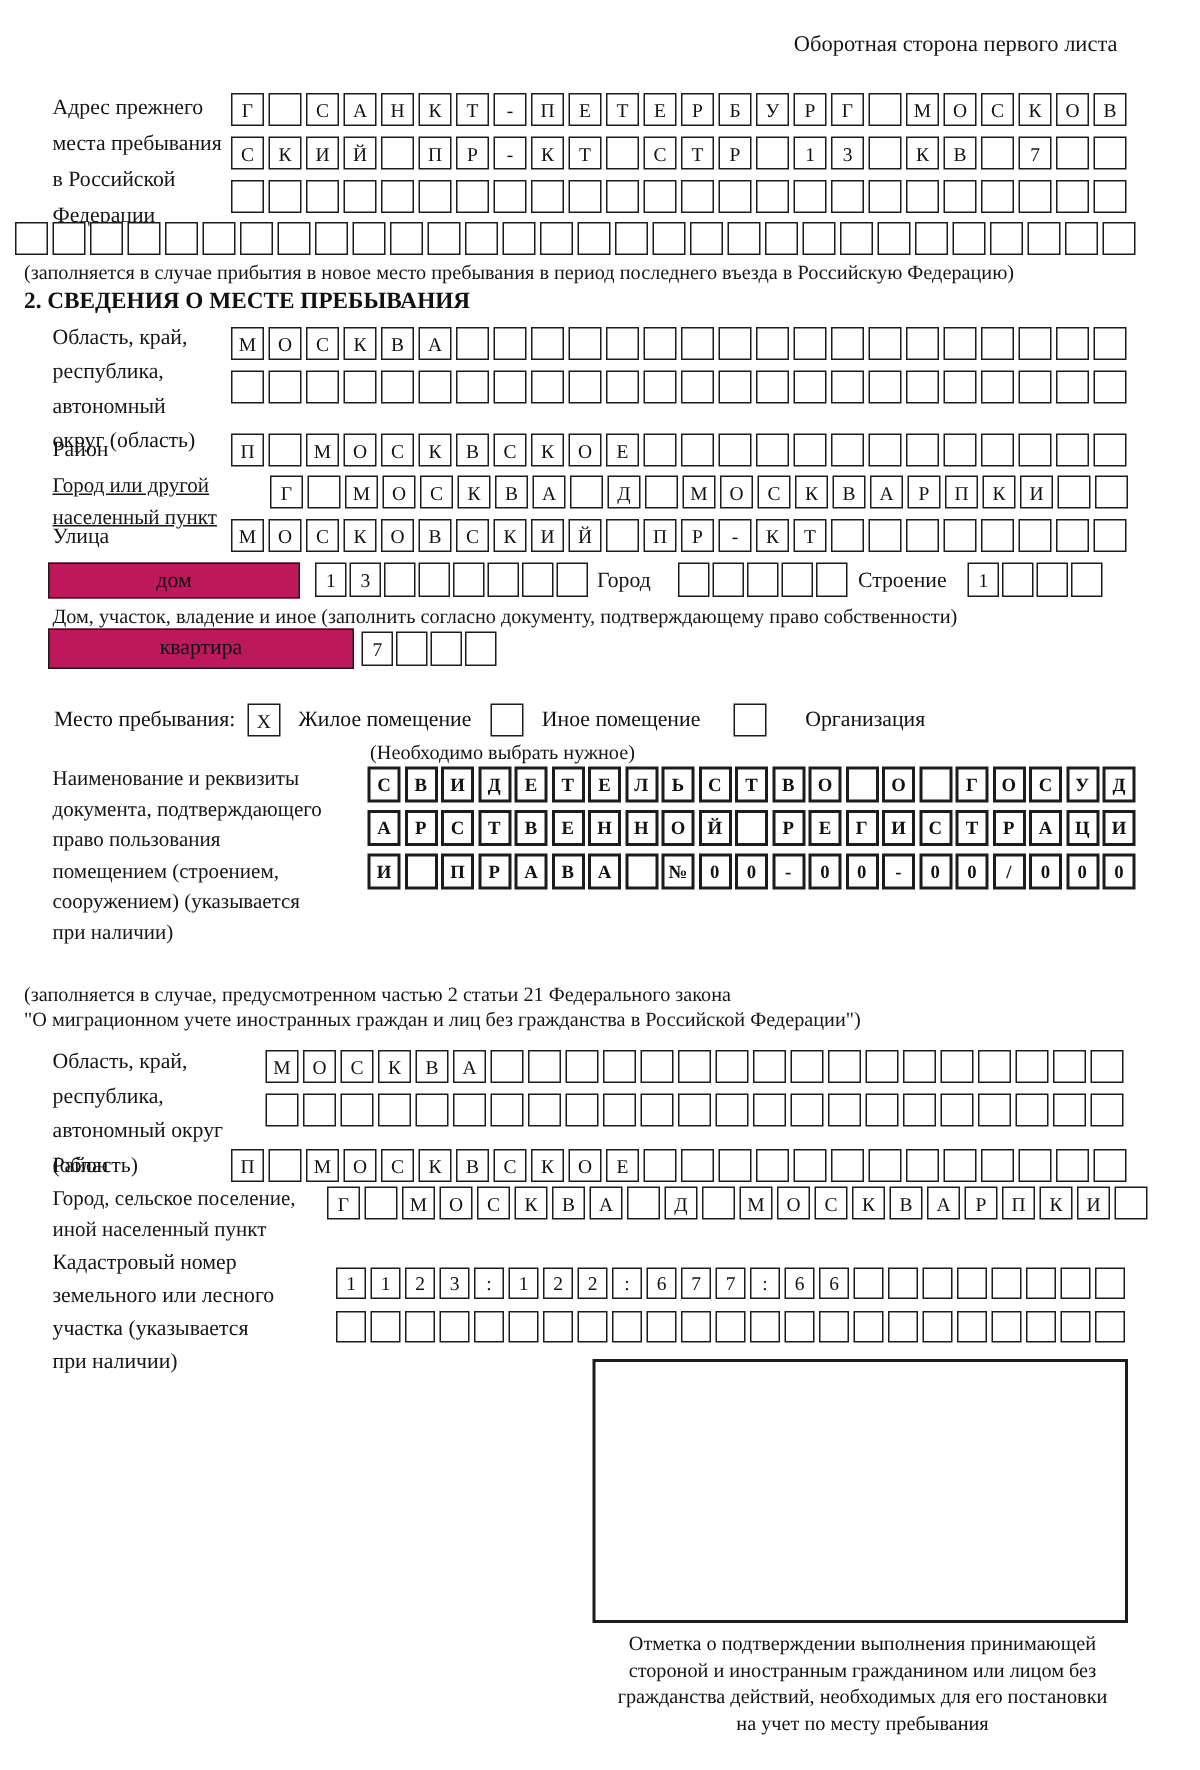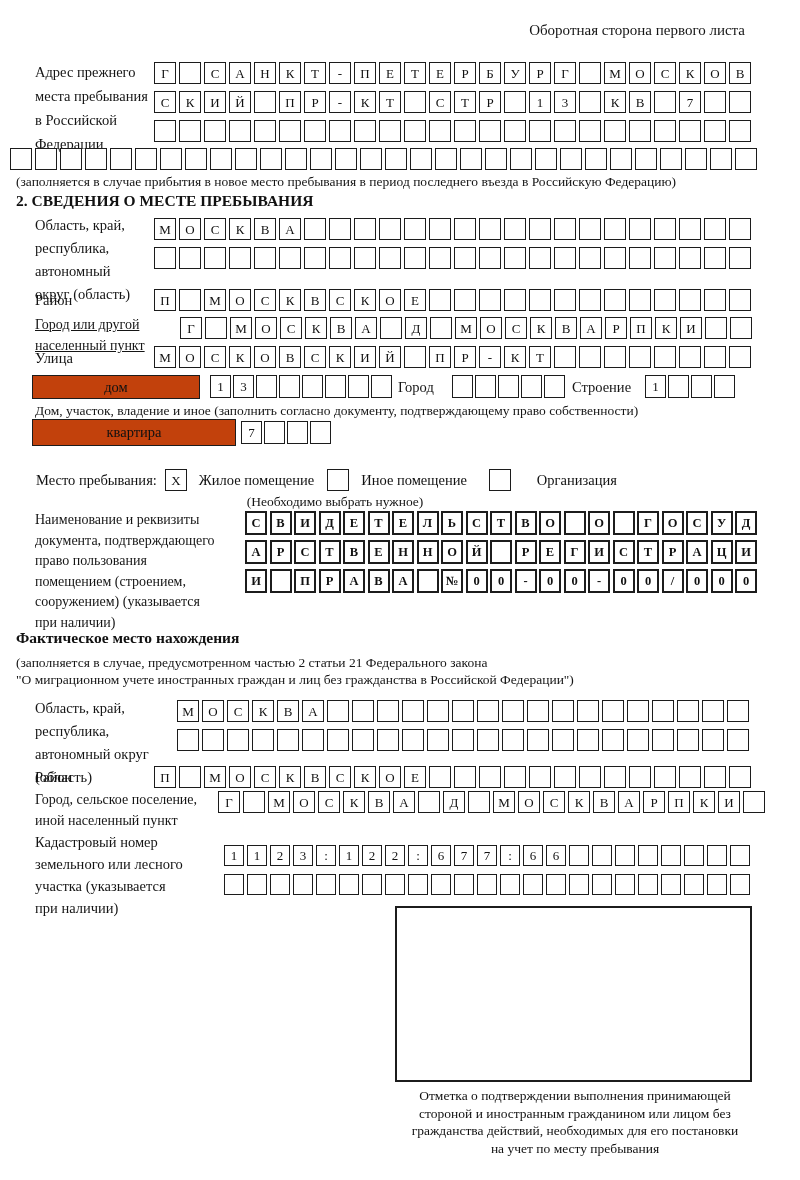--- a/index.html
+++ b/index.html
@@ -20,21 +20,21 @@
     display:flex;align-items:center;justify-content:center;
     font-size:13px;line-height:1;background:#fff;flex:none;
   }
   .row.tight{gap:2px;}
   .row.tight .cell{width:21px;height:23px;}
   .row.doc{gap:2.5px;}
   .row.doc .cell{width:22px;height:24px;border-width:2px;font-weight:bold;font-size:12.5px;}
   .row.kad{gap:3px;}
   .row.kad .cell{width:20px;height:21px;}
   .labelbox{
-    box-sizing:border-box;border:1.6px solid #1c1c1c;background:#c2410c;
+    box-sizing:border-box;border:1.6px solid #1c1c1c;background:#be185d;
     display:flex;align-items:center;justify-content:center;font-size:14.5px;
   }
   .inlinerow{display:flex;align-items:center;font-size:14.5px;white-space:nowrap;}
   .stampbox{box-sizing:border-box;border:2px solid #1c1c1c;background:#fff;}
   .notetext{font-size:13.5px;white-space:pre-line;}
 </style>
 </head>
 <body>
 
 <div id="page">
@@ -422,21 +422,20 @@
       <span class="cell">0</span>
       <span class="cell">-</span>
       <span class="cell">0</span>
       <span class="cell">0</span>
       <span class="cell">/</span>
       <span class="cell">0</span>
       <span class="cell">0</span>
       <span class="cell">0</span>
     </div>
 
-  <div class="abs title center" style="top:629px;">Фактическое место нахождения</div>
   <div class="abs caption center" style="top:655px;">(заполняется в случае, предусмотренном частью 2 статьи 21 Федерального закона</div>
   <div class="abs caption center" style="top:672px;">"О миграционном учете иностранных граждан и лиц без гражданства в Российской Федерации")</div>
 
   <div class="abs lbl" style="left:35px;top:697px;width:140px;">Область, край,
 республика,
 автономный округ
 (область)</div>
   <div class="abs row" style="left:177px;top:700px;">
       <span class="cell">М</span>
       <span class="cell">О</span>

